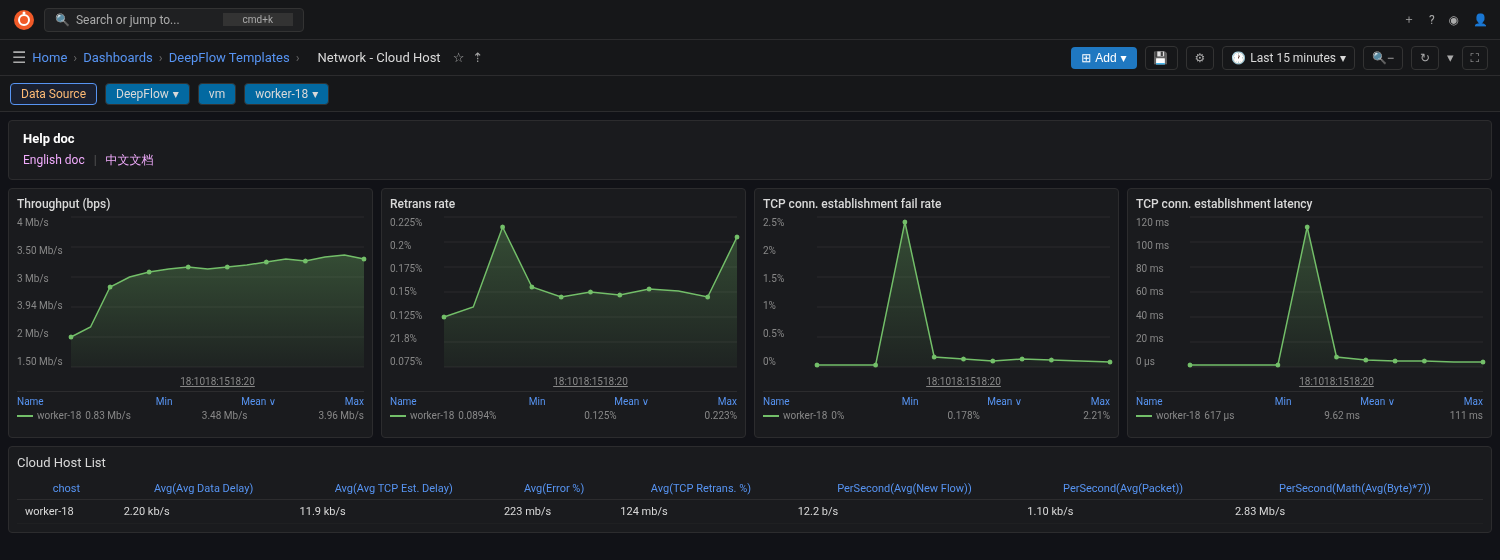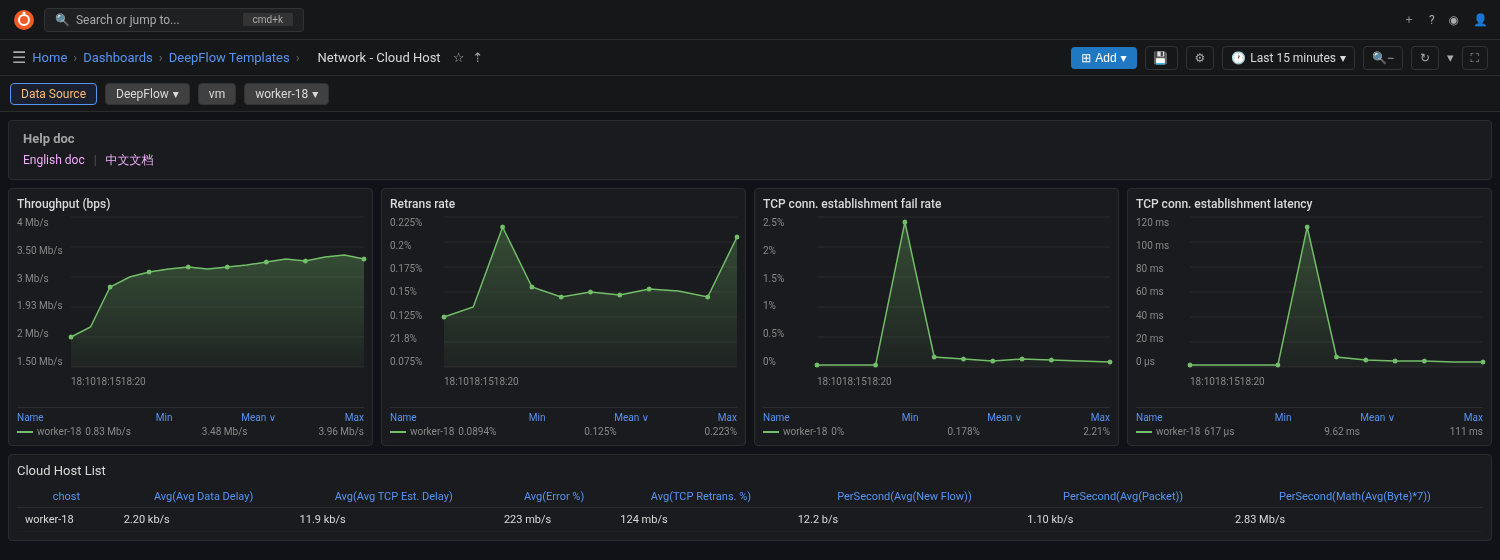--- a/index.html
+++ b/index.html
@@ -88,40 +88,40 @@
     .filter-bar {
       display: flex;
       align-items: center;
       background: #161719;
       border-bottom: 1px solid #2c2c2e;
       height: 36px;
       padding: 0 10px;
       gap: 8px;
     }
     .filter-tag {
-      background: #404040;
+      background: #0369a1;
       border: 1px solid #333;
       border-radius: 4px;
       padding: 3px 10px;
       color: #d9d9d9;
       font-size: 12px;
       cursor: pointer;
       display: flex; align-items: center; gap: 4px;
     }
     .filter-tag.active { background: #1a2030; border-color: #5794f2; color: #fdba74; }
 
     
     .help-panel {
       background: #1a1b1e;
       border: 1px solid #2c2c2e;
       margin: 8px;
       padding: 10px 14px;
       border-radius: 4px;
     }
-    .help-panel h3 { font-size: 13px; color: #a3a3a3; margin-bottom: 6px; }
+    .help-panel h3 { font-size: 13px; color: #ffffff; margin-bottom: 6px; }
     .help-panel a { color: #f0abfc; text-decoration: none; font-size: 12px; }
     .help-panel .divider { color: #555; margin: 0 6px; }
 
     
     .charts-grid {
       display: grid;
       grid-template-columns: 1fr 1fr 1fr 1fr;
       gap: 0;
       margin: 8px;
       gap: 8px;
@@ -162,27 +162,28 @@
       right: 0;
       top: 0;
       bottom: 20px;
     }
     .x-axis-labels {
       position: absolute;
       left: 54px;
       right: 0;
       bottom: 0;
       display: flex;
-      justify-content: flex-start;
+      justify-content: center;
       font-size: 10px;
       color: #888;
+      text-decoration: underline;
     }
     .chart-legend {
       border-top: 1px solid #2c2c2e;
-      margin-top: 20px;
+      margin-top: 4px;
       padding-top: 4px;
       font-size: 10px;
       color: #888;
     }
     .legend-header {
       display: flex;
       justify-content: space-between;
       margin-bottom: 3px;
     }
     .legend-row {
@@ -239,21 +240,21 @@
 <div class="top-bar">
   <div class="top-bar-left">
     <svg class="logo" viewBox="0 0 24 24" fill="none">
       <circle cx="12" cy="12" r="10" fill="#f05a28"></circle>
       <circle cx="12" cy="12" r="5" fill="none" stroke="#fff" stroke-width="2"></circle>
       <circle cx="12" cy="5" r="1.5" fill="#fff"></circle>
     </svg>
     <div class="search-bar">
       <span>🔍</span>
       <span>Search or jump to...</span>
-      <span style="margin-left:auto; background:#333; padding:1px 10px; border-radius:0; font-size:10px;">cmd+k</span>
+      <span style="margin-left:auto; background:#333; padding:1px 20px; border-radius:0; font-size:10px;">cmd+k</span>
     </div>
   </div>
   <div class="top-bar-right">
     <span>＋</span>
     <span>?</span>
     <span>◉</span>
     <span>👤</span>
   </div>
 </div>
 
@@ -316,21 +317,21 @@
 
 <div class="charts-grid">
 
   <div class="chart-panel">
     <div class="chart-title">Throughput (bps)</div>
     <div class="chart-area">
       <div class="y-axis-labels">
         <span>4 Mb/s</span>
         <span>3.50 Mb/s</span>
         <span>3 Mb/s</span>
-        <span>1.93 Mb/s</span>
+        <span>3.94 Mb/s</span>
         <span>2 Mb/s</span>
         <span>1.50 Mb/s</span>
       </div>
       <div class="chart-svg-area">
         <svg width="100%" height="100%" viewBox="0 0 300 150" preserveAspectRatio="none">
           <defs>
             <linearGradient id="g1" x1="0" y1="0" x2="0" y2="1">
               <stop offset="0%" stop-color="#73bf69" stop-opacity="0.3"></stop>
               <stop offset="100%" stop-color="#73bf69" stop-opacity="0.05"></stop>
             </linearGradient>

